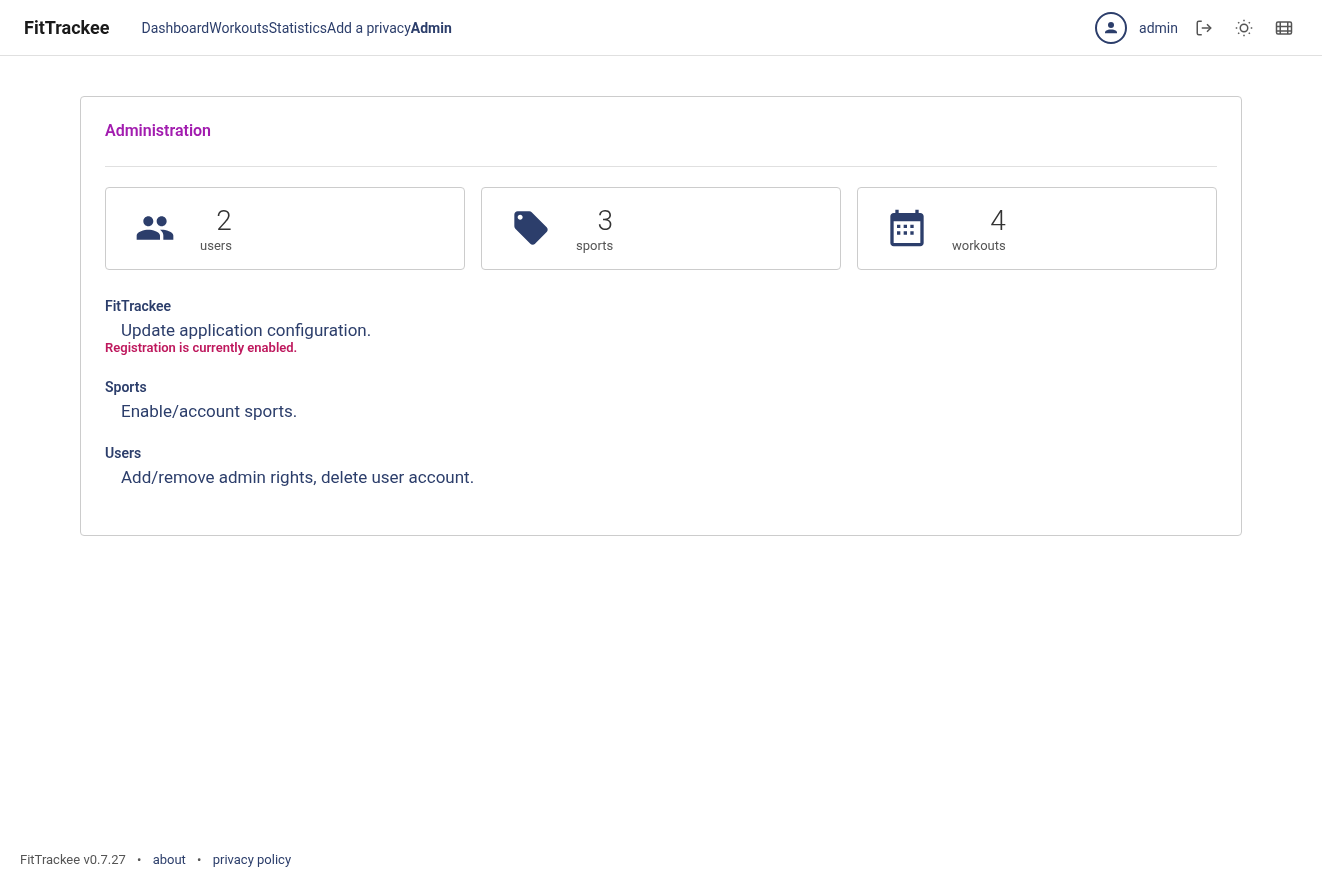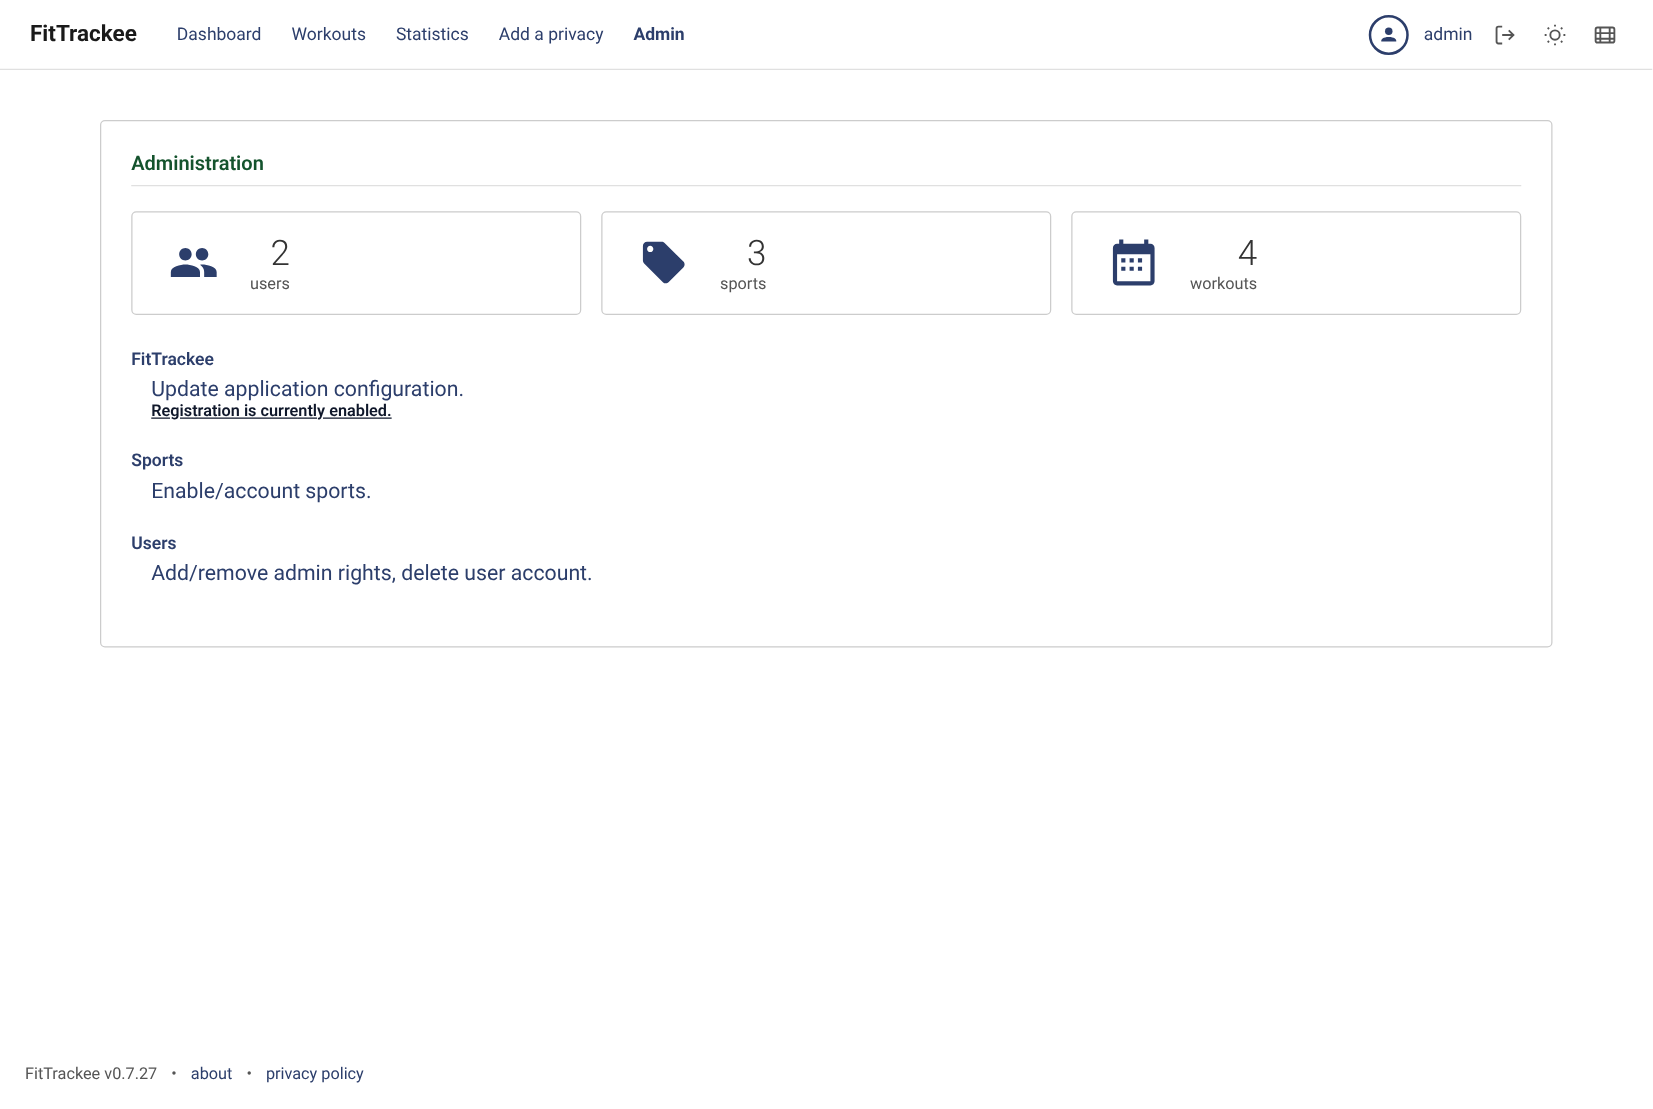--- a/index.html
+++ b/index.html
@@ -1,47 +1,47 @@
 <!DOCTYPE html>
 <html><head>
   <meta charset="utf-8">
   <style>
     * { box-sizing: border-box; margin: 0; padding: 0; }
     body { font-family: -apple-system, BlinkMacSystemFont, 'Segoe UI', Roboto, sans-serif; background: #fff; color: #333; font-size: 14px; }
 
     
     nav { display: flex; align-items: center; padding: 0 24px; height: 56px; border-bottom: 1px solid #e0e0e0; }
     .nav-brand { font-weight: 700; font-size: 18px; color: #1a1a1a; margin-right: 32px; text-decoration: none; }
-    .nav-links { display: flex; gap: 24px; flex: 1; }
+    .nav-links { display: flex; flex: 1; }
     .nav-link { color: #2c3e6b; text-decoration: none; font-size: 14px; }
     .nav-link.active { font-weight: 700; }
     .nav-right { display: flex; align-items: center; gap: 12px; margin-left: auto; }
     .nav-username { color: #2c3e6b; font-size: 14px; }
     .nav-icon-btn { background: none; border: none; cursor: pointer; color: #555; font-size: 18px; display: flex; align-items: center; justify-content: center; width: 28px; height: 28px; }
 
     
     main { padding: 40px 80px; }
 
     
     .admin-card { border: 1px solid #ccc; border-radius: 4px; padding: 24px; }
-    .admin-card-title { font-size: 16px; font-weight: 600; color: #14532d; margin-bottom: 20px; padding-bottom: 8px; border-bottom: 1px solid #e0e0e0; }
+    .admin-card-title { font-size: 16px; font-weight: 600; color: #a21caf; margin-bottom: 20px; padding-bottom: 26px; border-bottom: 1px solid #e0e0e0; }
 
     
     .stats-row { display: flex; gap: 16px; margin-bottom: 28px; }
     .stat-card { border: 1px solid #ccc; border-radius: 4px; display: flex; align-items: center; padding: 16px 24px; gap: 20px; flex: 1; }
     .stat-icon { color: #2c3e6b; font-size: 36px; display: flex; align-items: center; justify-content: center; min-width: 50px; }
     .stat-info { display: flex; flex-direction: column; align-items: flex-end; }
     .stat-value { font-size: 28px; font-weight: 300; color: #333; line-height: 1.2; }
     .stat-label { font-size: 13px; color: #555; }
 
     
     .section { margin-bottom: 24px; }
     .section-title { font-size: 14px; font-weight: 600; color: #2c3e6b; margin-bottom: 6px; }
     .section-link { color: #2c3e6b; text-decoration: none; font-size: 17px; display: block; margin-left: 16px; }
-    .section-text { font-size: 13px; color: #0f172a; margin-left: 16px; font-weight: 600; text-decoration: underline; }
+    .section-text { font-size: 13px; color: #be185d; font-weight: 600; }
 
     
     footer { text-align: left; padding: 20px; color: #555; font-size: 13px; position: fixed; bottom: 0; width: 100%; }
     footer a { color: #2c3e6b; text-decoration: none; }
     footer .dot { margin: 0 8px; }
 
     
     .icon-svg { width: 40px; height: 40px; fill: #2c3e6b; }
 
     

